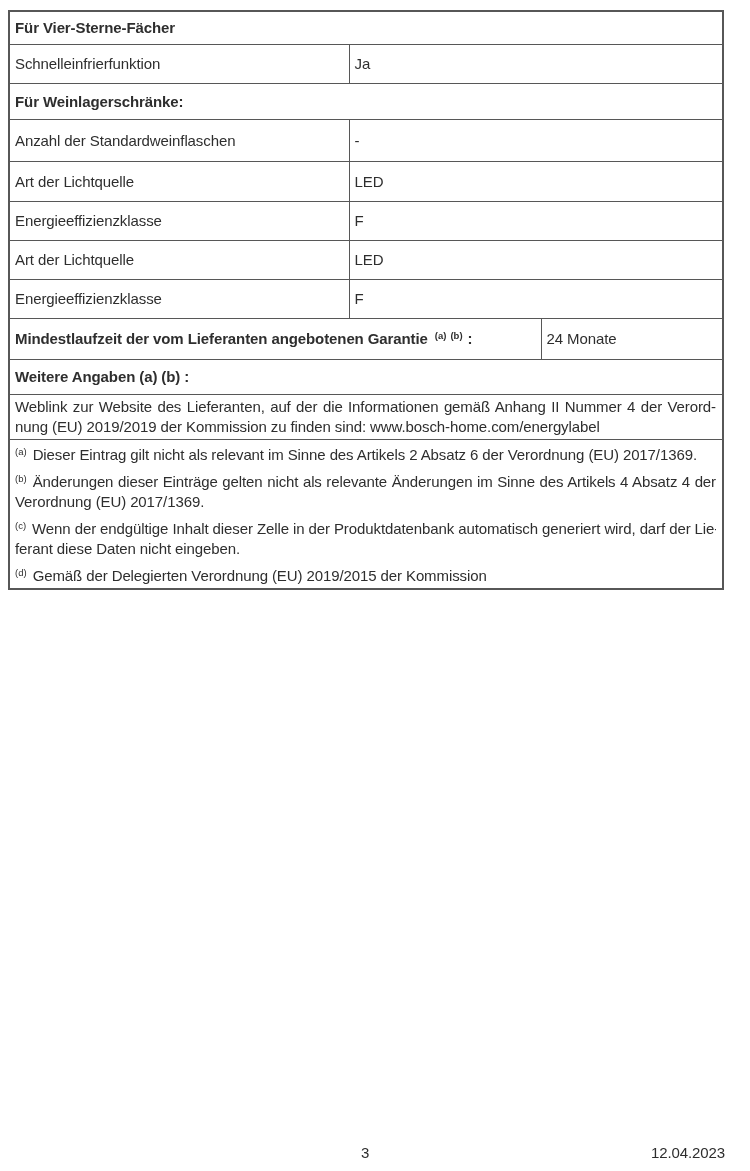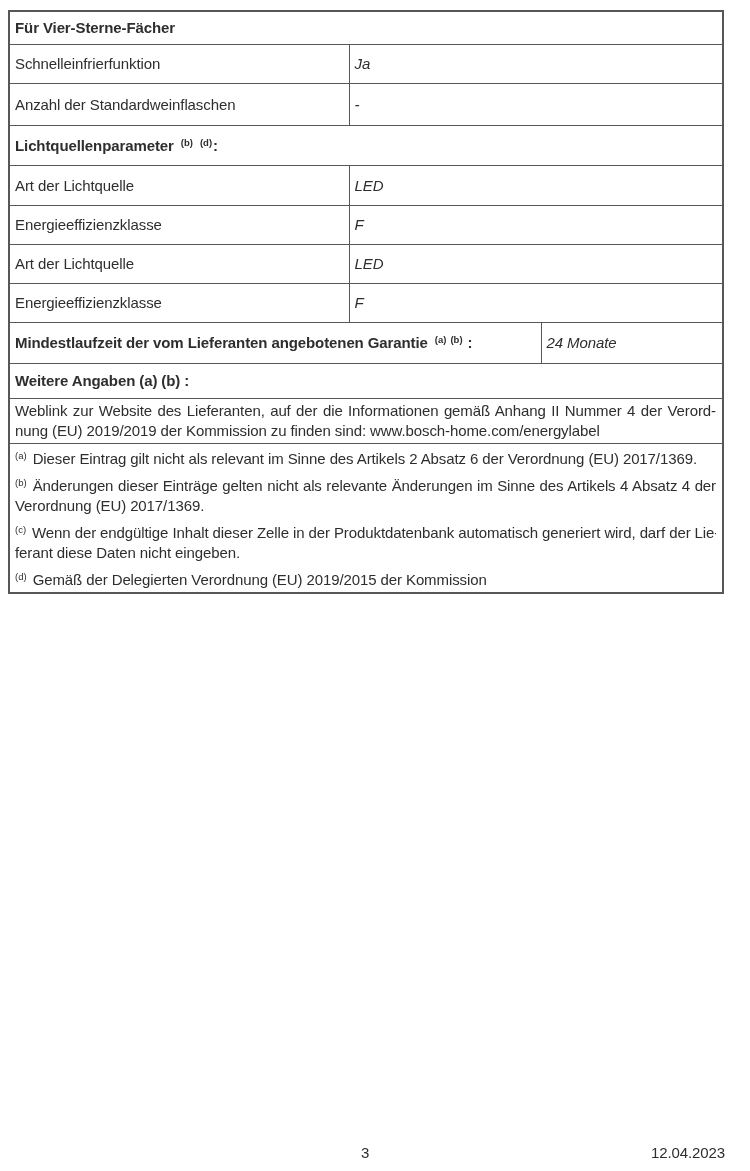--- a/index.html
+++ b/index.html
@@ -25,21 +25,21 @@
     table-layout: fixed;
     border: 2px solid #575757;
   }
   table.fiche td {
     border: 1px solid #575757;
     font-size: 15px;
     vertical-align: middle;
     padding: 2px 6px 2px 5px;
   }
   tr.section td { font-weight: bold; }
-  td.value { padding-left: 7px; font-style: italic; }
+  td.value { padding-left: 7px; }
   .sup {
     font-size: 9.5px;
     vertical-align: 5px;
     letter-spacing: 0;
   }
   .section .sup { margin-left: 7px; }
   .suffix-tight { margin-left: 1px; }
   .suffix-spaced { margin-left: 5px; }
   .label-sup { margin-left: 6px; }
 
@@ -100,31 +100,29 @@
     <tbody>
         <tr class="section" style="height:33px">
       <td colspan="3">Für Vier-Sterne-Fächer</td>
     </tr>
 
     <tr style="height:39px">
       <td>Schnelleinfrierfunktion</td>
       <td class="value" colspan="2">Ja</td>
     </tr>
 
+    <tr class="section" style="height:36px">
+      <td colspan="3">Für Weinlagerschränke:</td>
+    </tr>
 
     <tr style="height:42px">
       <td>Anzahl der Standardweinflaschen</td>
       <td class="value" colspan="2">-</td>
     </tr>
 
-    <tr class="section" style="height:40px">
-      <td colspan="3">
-        <span>Lichtquellenparameter</span><sup class="sup">(b)</sup><sup class="sup">(d)</sup><span class="suffix-tight">:</span>
-      </td>
-    </tr>
 
     <tr style="height:40px">
       <td>Art der Lichtquelle</td>
       <td class="value" colspan="2">LED</td>
     </tr>
 
     <tr style="height:39px">
       <td>Energieeffizienzklasse</td>
       <td class="value" colspan="2">F</td>
     </tr>

